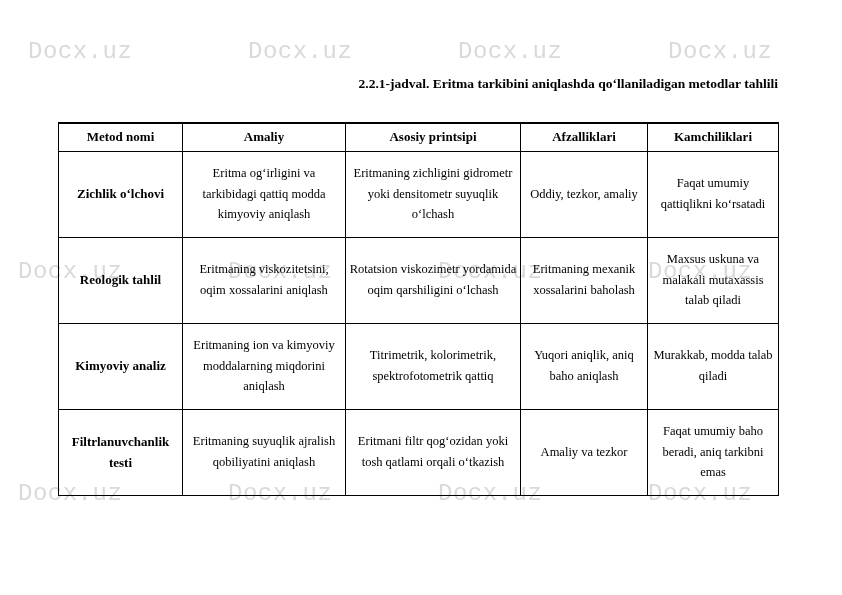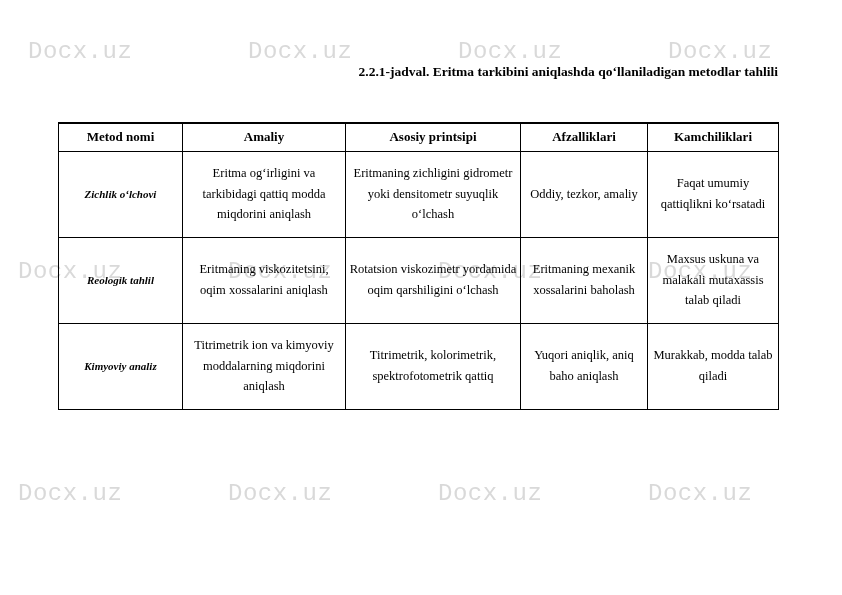--- a/index.html
+++ b/index.html
@@ -17,21 +17,21 @@
     font-size: 24px;
     line-height: 1;
     color: #d9d9d9;
     z-index: 0;
     white-space: nowrap;
     letter-spacing: 0.5px;
     user-select: none;
   }
   .doc-title {
     position: absolute;
-    top: 64px;
+    top: 76px;
     right: 64px;
     font-size: 13.5px;
     font-weight: bold;
     z-index: 2;
     white-space: nowrap;
   }
   table.doc-table {
     position: absolute;
     left: 58px;
     top: 122px;
@@ -46,21 +46,21 @@
     border: 1px solid #000;
     text-align: center;
     vertical-align: middle;
     padding: 2px 3px;
     background: transparent;
   }
   .doc-table thead tr { height: 28px; padding-left: 23px; }
   .doc-table thead th { font-size: 13px; font-weight: bold; }
   .doc-table tbody tr { height: 86px; }
   .doc-table tbody td { font-size: 12.5px; line-height: 1.65; }
-  .doc-table td.method-cell { font-weight: bold; font-size: 11px; font-style: italic; }
+  .doc-table td.method-cell { font-weight: bold; font-size: 13px; }
   col.c1 { width: 124px; }
   col.c2 { width: 163px; }
   col.c3 { width: 175px; }
   col.c4 { width: 127px; }
   col.c5 { width: 131px; }
 </style>
 </head>
 <body>
 
 <div>
@@ -95,35 +95,42 @@
         <th>Metod nomi</th>
         <th>Amaliy</th>
         <th>Asosiy printsipi</th>
         <th>Afzalliklari</th>
         <th>Kamchiliklari</th>
       </tr>
     </thead>
     <tbody>
       <tr>
         <td class="method-cell">Zichlik o‘lchovi</td>
-        <td>Eritma og‘irligini va tarkibidagi qattiq modda miqdorini aniqlash</td>
+        <td>Eritma og‘irligini va tarkibidagi qattiq modda kimyoviy aniqlash</td>
         <td>Eritmaning zichligini gidrometr yoki densitometr suyuqlik o‘lchash</td>
         <td>Oddiy, tezkor, amaliy</td>
         <td>Faqat umumiy qattiqlikni ko‘rsatadi</td>
       </tr>
       <tr>
         <td class="method-cell">Reologik tahlil</td>
         <td>Eritmaning viskozitetsini, oqim xossalarini aniqlash</td>
         <td>Rotatsion viskozimetr yordamida oqim qarshiligini o‘lchash</td>
         <td>Eritmaning mexanik xossalarini baholash</td>
         <td>Maxsus uskuna va malakali mutaxassis talab qiladi</td>
       </tr>
       <tr>
         <td class="method-cell">Kimyoviy analiz</td>
-        <td>Titrimetrik ion va kimyoviy moddalarning miqdorini aniqlash</td>
+        <td>Eritmaning ion va kimyoviy moddalarning miqdorini aniqlash</td>
         <td>Titrimetrik, kolorimetrik, spektrofotometrik qattiq</td>
         <td>Yuqori aniqlik, aniq baho aniqlash</td>
         <td>Murakkab, modda talab qiladi</td>
+      </tr>
+      <tr>
+        <td class="method-cell">Filtrlanuvchanlik testi</td>
+        <td>Eritmaning suyuqlik ajralish qobiliyatini aniqlash</td>
+        <td>Eritmani filtr qog‘ozidan yoki tosh qatlami orqali o‘tkazish</td>
+        <td>Amaliy va tezkor</td>
+        <td>Faqat umumiy baho beradi, aniq tarkibni emas</td>
       </tr>
     </tbody>
   </table>
 
 </div>
 
 </body></html>

